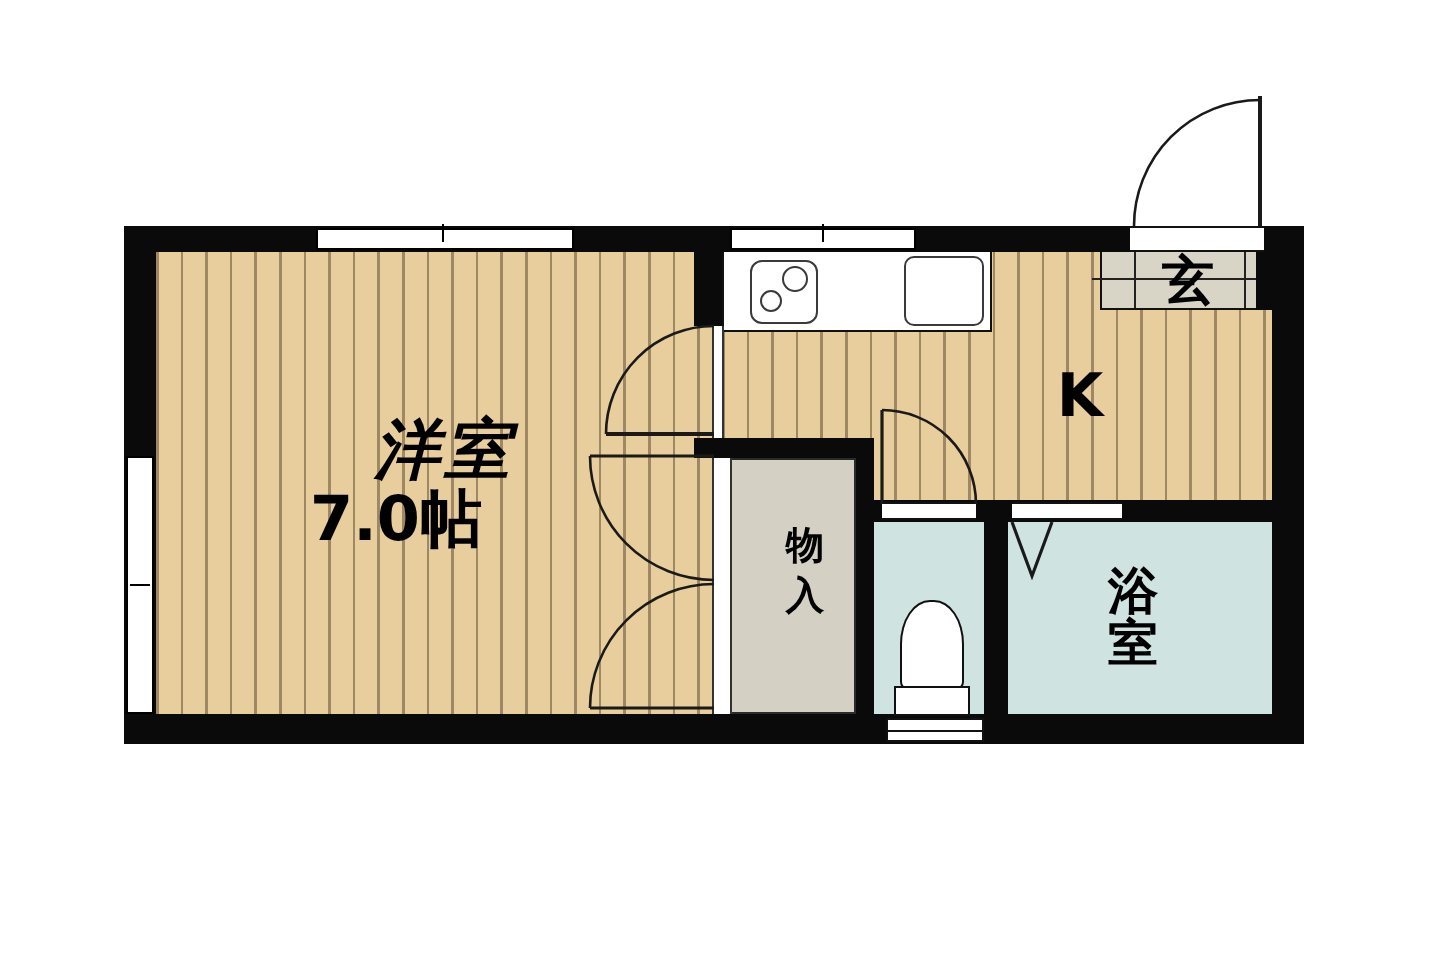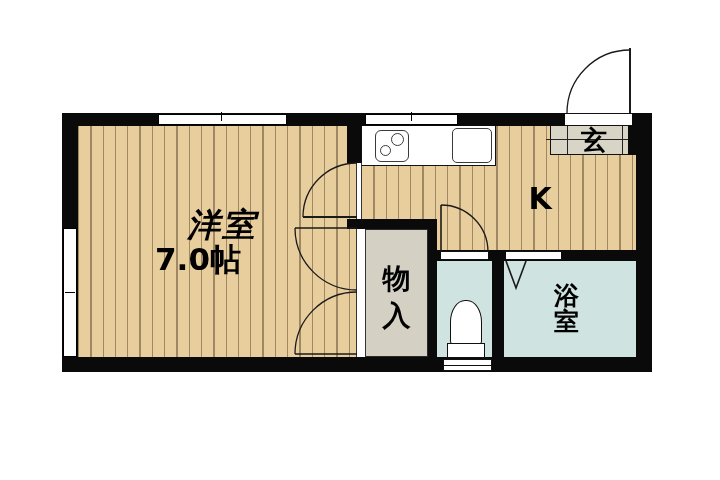--- a/index.html
+++ b/index.html
@@ -32,21 +32,21 @@
   .sink{background:#fff;border:1.4px solid #3a3a3a;border-radius:5px;}
   .toilet-bowl{background:#fff;border:1.6px solid #111;border-radius:15px 15px 4px 4px / 22px 22px 4px 4px;}
   .toilet-tank{background:#fff;border:1.6px solid #111;}
   .toilet-window{background:#fff;border:1px solid #111;}
   .toilet-window .mid{position:absolute;left:0;right:0;top:50%;height:1px;background:#111;}
   
   .lbl{color:#000;text-align:center;font-weight:600;}
   .lbl-west{font-size:33px;letter-spacing:2px;}
   .lbl-size{font-size:31px;letter-spacing:0px;}
   .lbl-k{font-size:30px;font-weight:600;}
-  .lbl-vert{font-size:28px;line-height:1.32;width:31px;word-break:break-all;}
+  .lbl-vert{font-size:19px;line-height:1.32;width:31px;word-break:break-all;text-align:right;}
   .lbl-bath{font-size:25px;line-height:1.05;width:31px;word-break:break-all;}
   .lbl-gen{font-size:26px;}
   svg{position:absolute;left:0;top:0;pointer-events:none;}
 </style>
 </head>
 <body>
 
 <div id="plan">
 
   <div class="abs wood" style="left:78px;top:126px;width:279px;height:231px;"></div>

